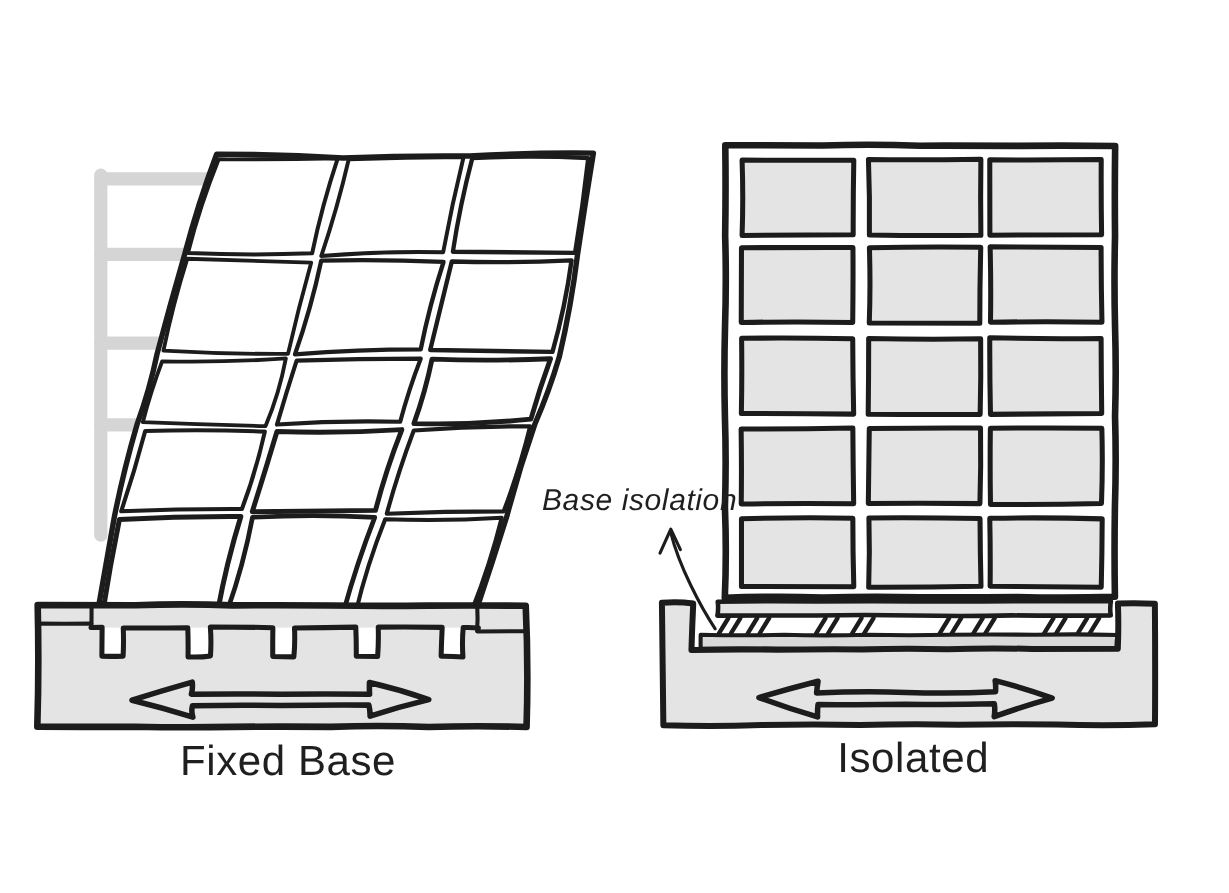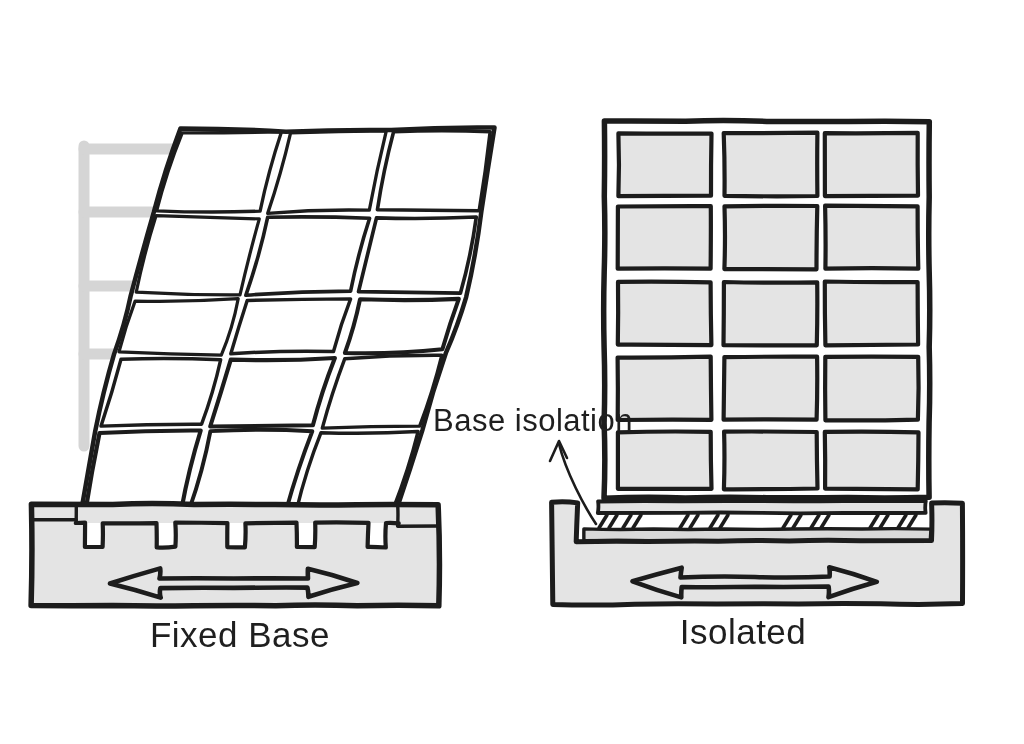--- a/index.html
+++ b/index.html
@@ -14,21 +14,21 @@
   .hand-label{
     position:absolute;
     width:300px;
     text-align:center;
     color:#1f1f1f;
     font-size:35px;
     font-family:"Liberation Sans", sans-serif;
     letter-spacing:0.5px;
     user-select:none;
   }
-  .hand-label.small{font-size:31px;}
+  .hand-label.small{font-size:25px;font-style:italic;}
 </style>
 </head>
 <body>
 
 <div id="stage">
   <svg id="scene" width="1024" height="744" viewBox="0 0 1024 744">
     <g id="g-ghost">
         <path d="M84,146 L84,446" fill="none" stroke="#d5d5d5" stroke-width="11" stroke-linecap="round"></path>
         <path d="M84,149 L176,149" fill="none" stroke="#d5d5d5" stroke-width="11" stroke-linecap="round"></path>
         <path d="M84,212 L157,212" fill="none" stroke="#d5d5d5" stroke-width="11" stroke-linecap="round"></path>
@@ -118,15 +118,15 @@
     <g id="g-right-arrow">
         <path d="M632.5,581.3 Q657,574 681.7,567.7 Q680.9,572.6 680.5,577.5 Q717.8,575.9 755,577 Q792.3,578.3 829.6,576.5 Q830,571.8 829.3,567.2 Q853.4,573.4 876.8,581.8 Q852.4,588.6 828.5,597.2 Q829.4,591.9 828.6,586.5 Q791.9,587.3 755.1,586.8 Q718.4,587.5 681.7,587 Q681.1,592.2 681.3,597.4 Q656.6,590.3 632.5,581.3 Z" fill="none" stroke="#1c1c1c" stroke-width="4.6" stroke-linecap="round" stroke-linejoin="round"></path>
       </g>
     <g id="g-pointer">
         <path d="M596,524 C584,506 566,472 559,444" fill="none" stroke="#1c1c1c" stroke-width="2.6" stroke-linecap="round"></path>
         <path d="M550,461 L559,441 L567,458" fill="none" stroke="#1c1c1c" stroke-width="2.6" stroke-linecap="round" stroke-linejoin="round"></path>
       </g>
   </svg>
 
   <div class="hand-label" style="left:90px;  top:615px;">Fixed Base</div>
-  <div class="hand-label" style="left:593px; top:612px;text-align:center;">Isolated</div>
+  <div class="hand-label" style="left:611px; top:612px;text-align:center;">Isolated</div>
   <div class="hand-label small" style="left:383px; top:403px;">Base isolation</div>
 </div>
 
 </body></html>

